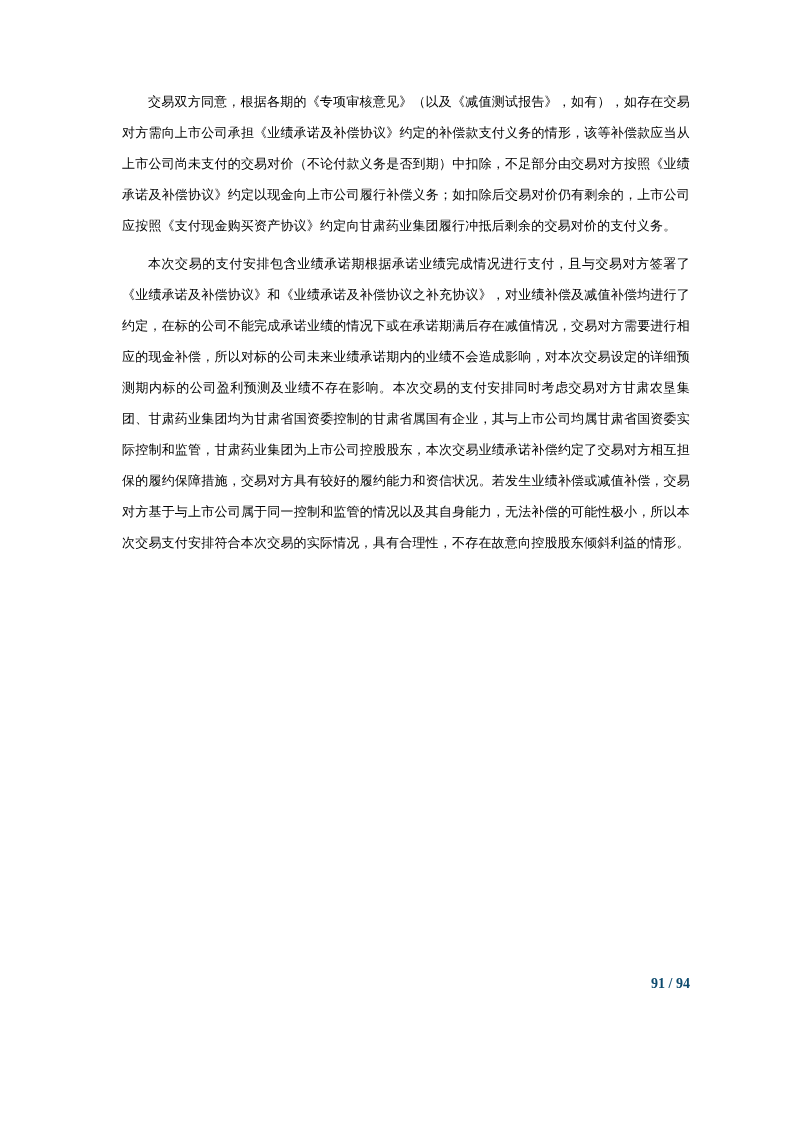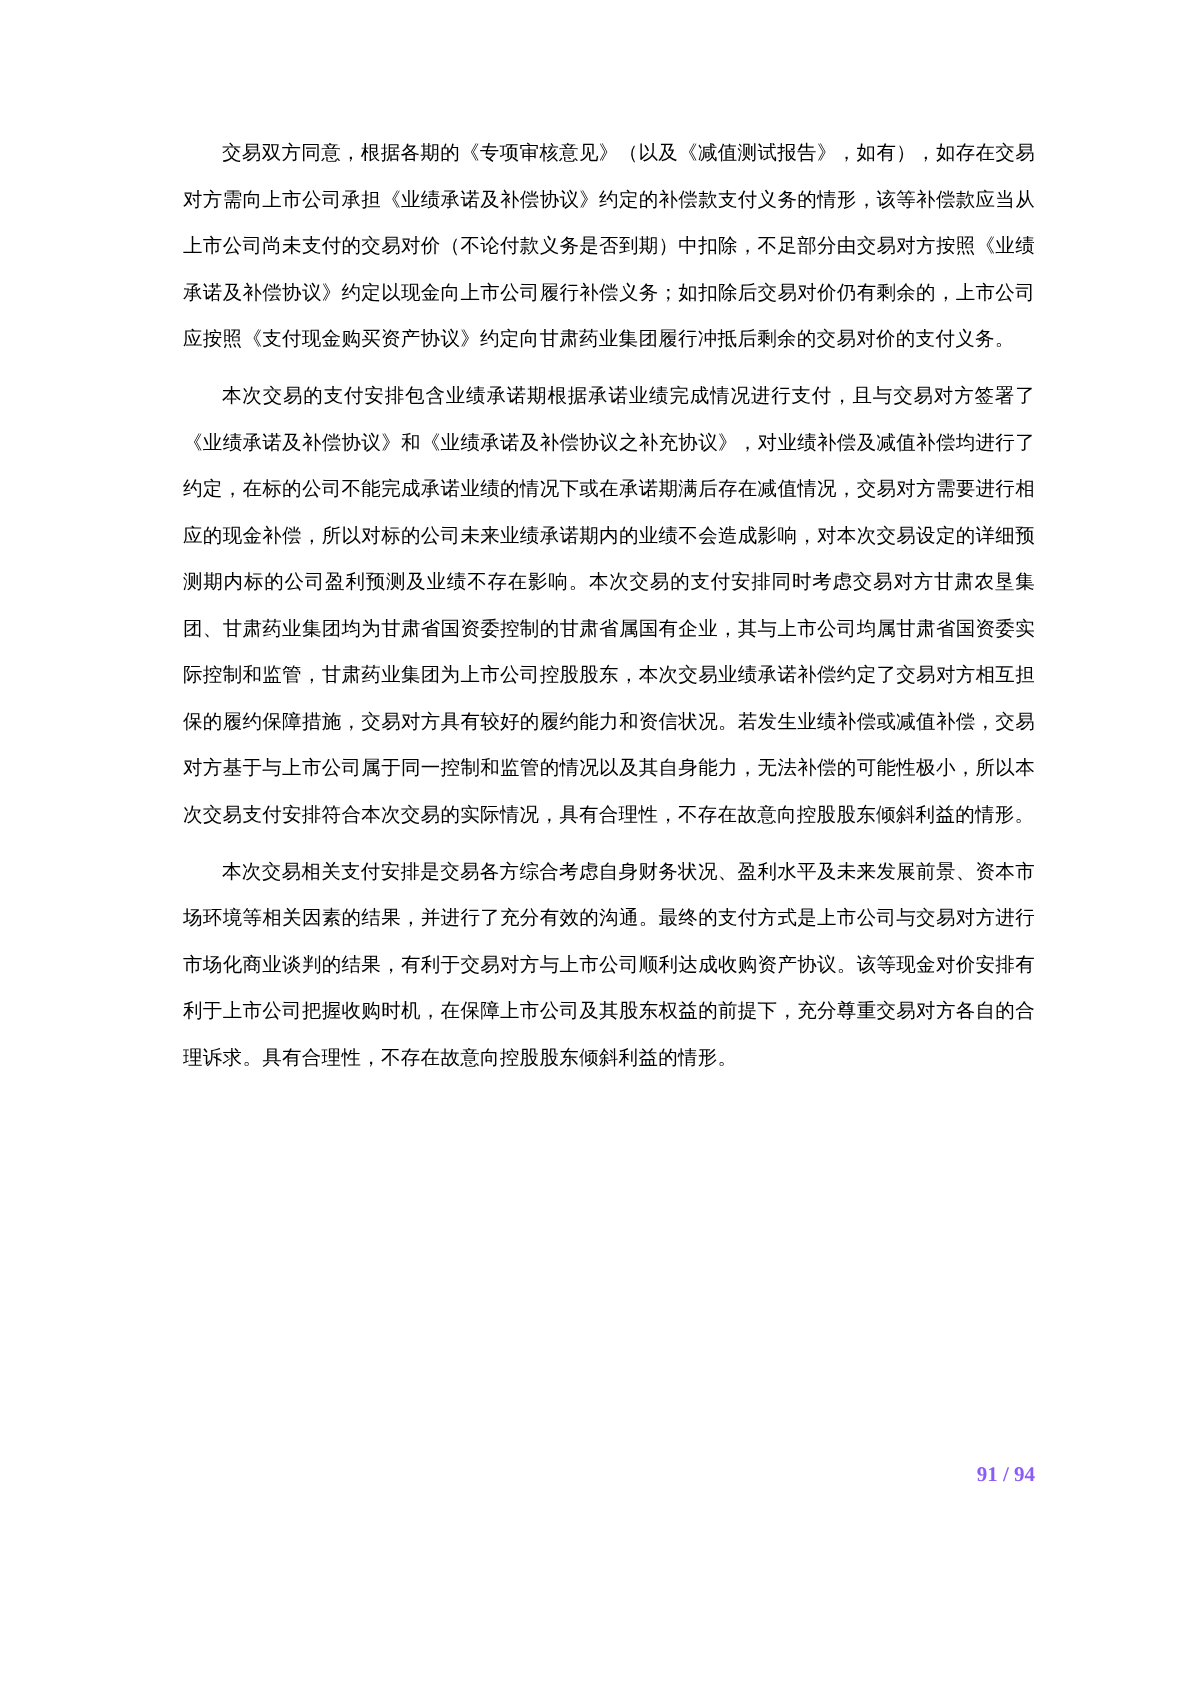--- a/index.html
+++ b/index.html
@@ -32,26 +32,25 @@
     letter-spacing: 0.2px;
     word-break: break-all;
   }
   .page-number {
     position: absolute;
     right: 103px;
     top: 976px;
     font-size: 14px;
     font-weight: bold;
     font-family: "Liberation Serif", "DejaVu Serif", serif;
-    color: #8b5cf6;
+    color: #0c4a6e;
   }
 </style>
 </head>
 <body>
 
 <div class="page">
   <div class="content">
     <p class="body-para">交易双方同意，根据各期的《专项审核意见》（以及《减值测试报告》，如有），如存在交易对方需向上市公司承担《业绩承诺及补偿协议》约定的补偿款支付义务的情形，该等补偿款应当从上市公司尚未支付的交易对价（不论付款义务是否到期）中扣除，不足部分由交易对方按照《业绩承诺及补偿协议》约定以现金向上市公司履行补偿义务；如扣除后交易对价仍有剩余的，上市公司应按照《支付现金购买资产协议》约定向甘肃药业集团履行冲抵后剩余的交易对价的支付义务。</p>
     <p class="body-para">本次交易的支付安排包含业绩承诺期根据承诺业绩完成情况进行支付，且与交易对方签署了《业绩承诺及补偿协议》和《业绩承诺及补偿协议之补充协议》，对业绩补偿及减值补偿均进行了约定，在标的公司不能完成承诺业绩的情况下或在承诺期满后存在减值情况，交易对方需要进行相应的现金补偿，所以对标的公司未来业绩承诺期内的业绩不会造成影响，对本次交易设定的详细预测期内标的公司盈利预测及业绩不存在影响。本次交易的支付安排同时考虑交易对方甘肃农垦集团、甘肃药业集团均为甘肃省国资委控制的甘肃省属国有企业，其与上市公司均属甘肃省国资委实际控制和监管，甘肃药业集团为上市公司控股股东，本次交易业绩承诺补偿约定了交易对方相互担保的履约保障措施，交易对方具有较好的履约能力和资信状况。若发生业绩补偿或减值补偿，交易对方基于与上市公司属于同一控制和监管的情况以及其自身能力，无法补偿的可能性极小，所以本次交易支付安排符合本次交易的实际情况，具有合理性，不存在故意向控股股东倾斜利益的情形。</p>
-    <p class="body-para">本次交易相关支付安排是交易各方综合考虑自身财务状况、盈利水平及未来发展前景、资本市场环境等相关因素的结果，并进行了充分有效的沟通。最终的支付方式是上市公司与交易对方进行市场化商业谈判的结果，有利于交易对方与上市公司顺利达成收购资产协议。该等现金对价安排有利于上市公司把握收购时机，在保障上市公司及其股东权益的前提下，充分尊重交易对方各自的合理诉求。具有合理性，不存在故意向控股股东倾斜利益的情形。</p>
   </div>
   <div class="page-number">91 / 94</div>
 </div>
 
 </body></html>

